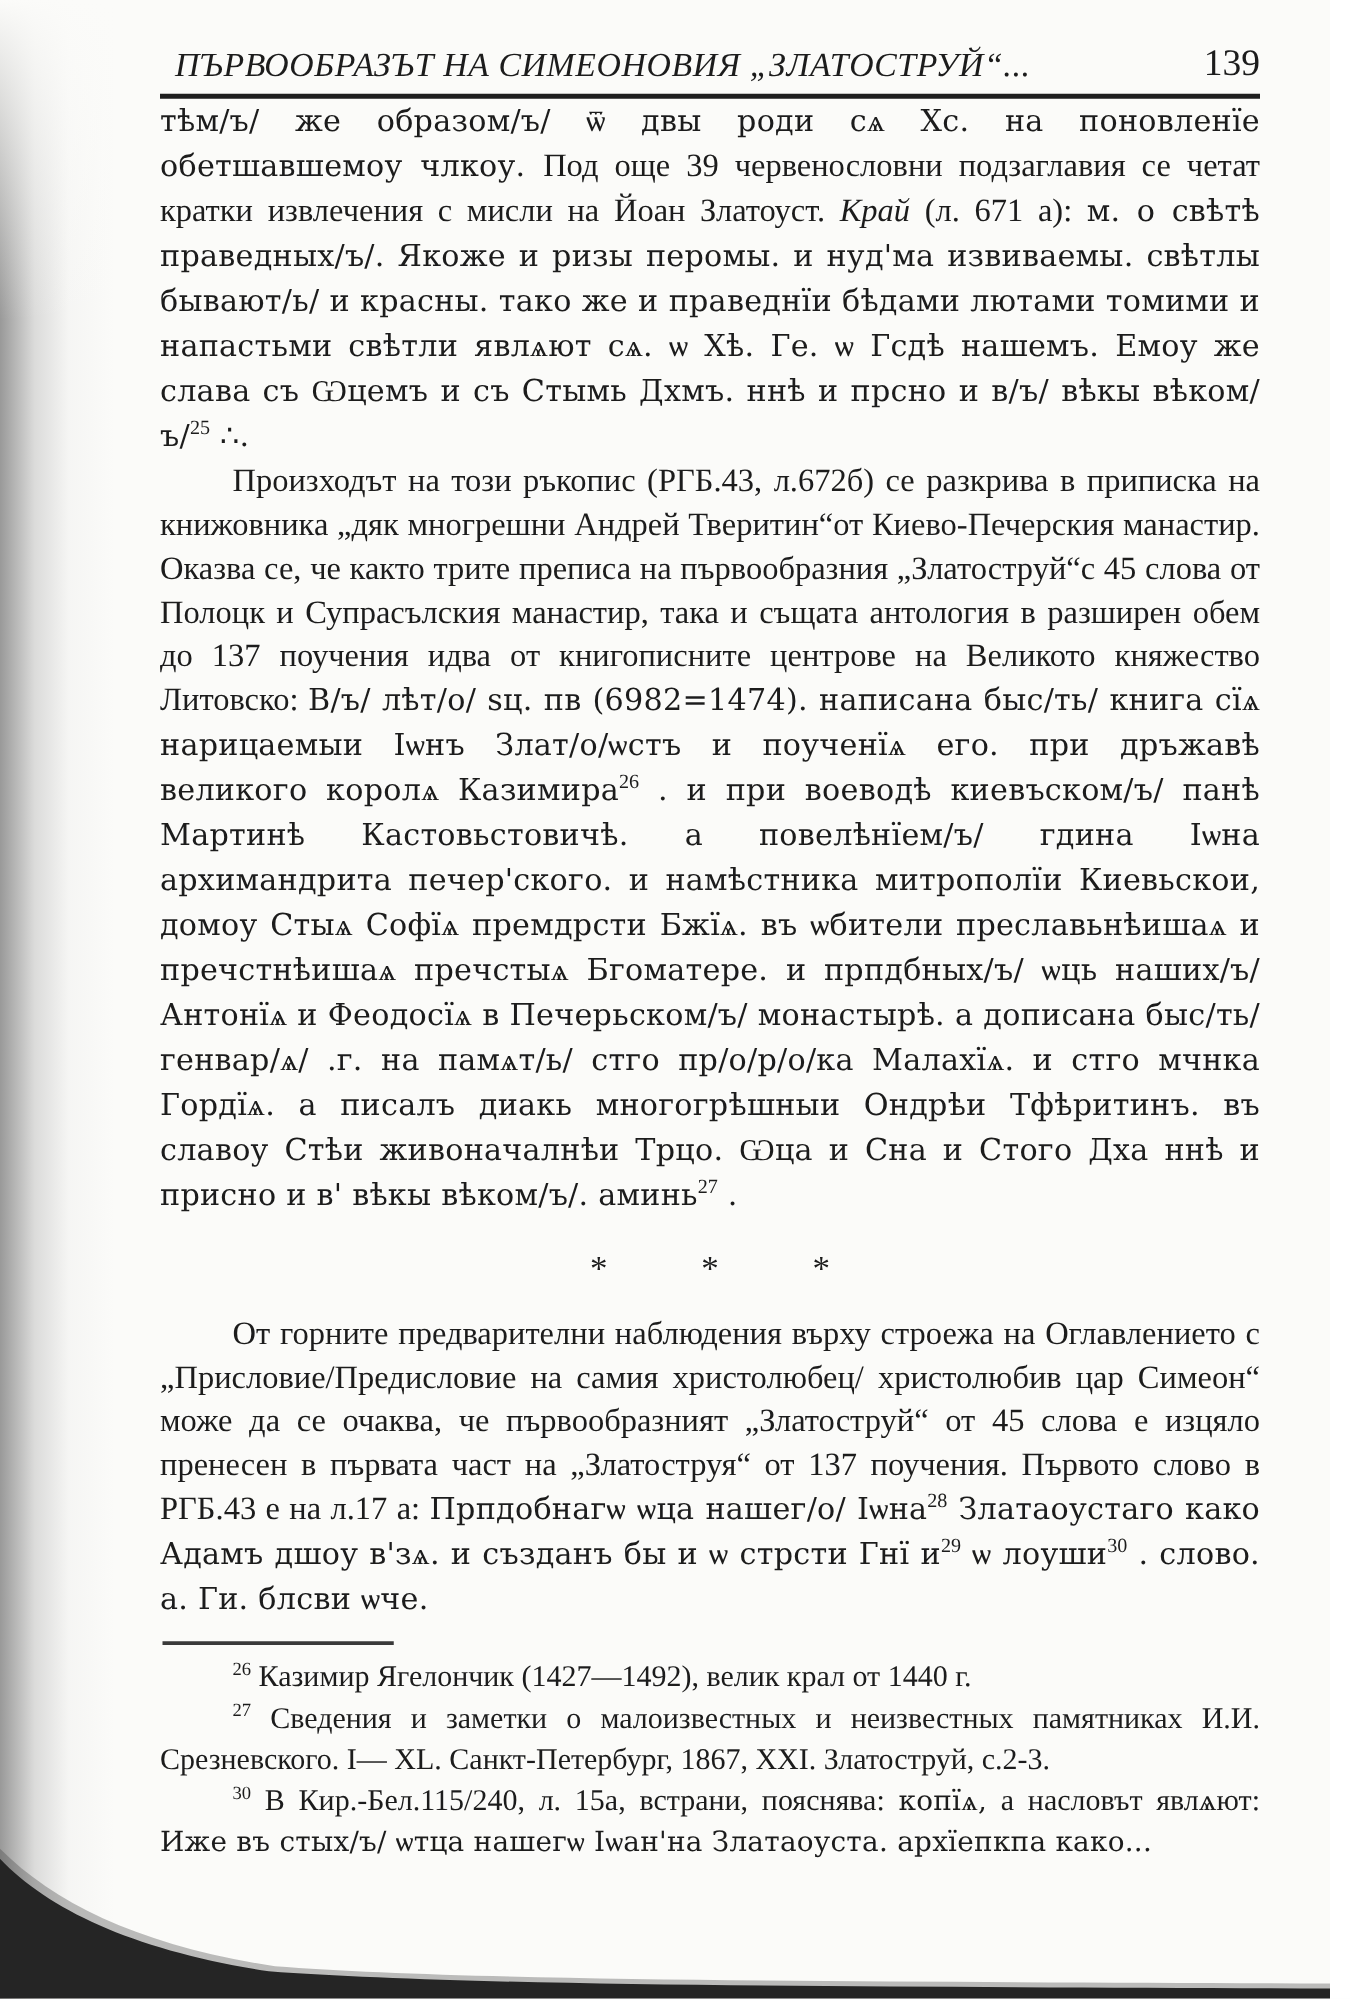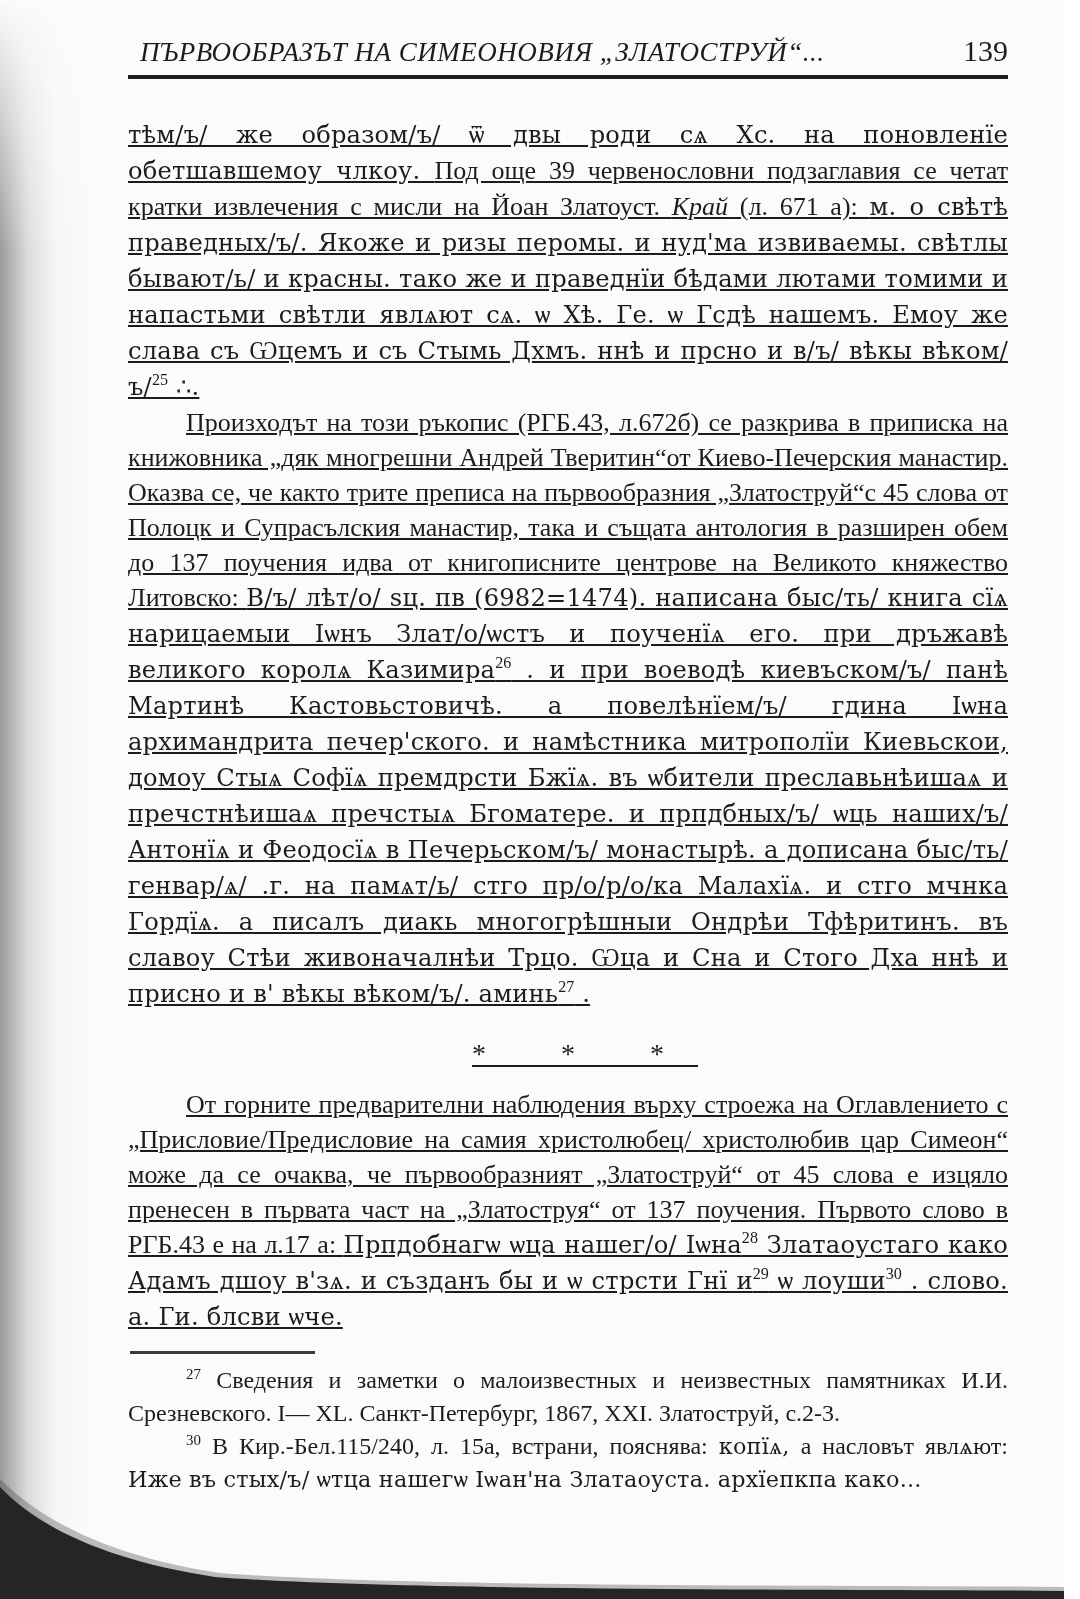--- a/index.html
+++ b/index.html
@@ -23,24 +23,22 @@
   .header{
     display:flex;justify-content:space-between;align-items:flex-end;
     padding-left:12px;
   }
   .running-title{
     font-style:italic;font-size:27px;letter-spacing:0.5px;white-space:nowrap;
   }
   .page-number{font-size:30px;}
   .header-rule{height:4px;background:#1f1f1f;margin-top:7px;}
   .body-text{
-    margin-top:38px;
     font-size:26px;line-height:35px;
     text-align:justify;
-    text-decoration:underline;
   }
   .para{margin:0;}
   .para.indent{text-indent:58px;}
   .seg-cs{
     font-family:"DejaVu Serif", serif;
     font-size:0.93em;
     letter-spacing:0.2px;
   }
   .seg-italic{font-style:italic;}
   .seg-sup{
@@ -79,20 +77,21 @@
 
     <div class="body-text" id="body-container">
         <p class="para"><span class="seg-cs">тѣм/ъ/ же образом/ъ/ ѿ двы роди сѧ Хс. на поновленїе обетшавшемоу члкоу. </span><span class="seg-normal">Под още 39 червенословни подзаглавия се четат кратки извлечения с мисли на Йоан Златоуст. </span><span class="seg-italic">Край</span><span class="seg-normal"> (л. 671 а): </span><span class="seg-cs">м. о свѣтѣ праведных/ъ/. Якоже и ризы перомы. и нуд'ма извиваемы. свѣтлы бывают/ь/ и красны. тако же и праведнїи бѣдами лютами томими и напастьми свѣтли явлѧют сѧ. ѡ Хѣ. Ге. ѡ Гсдѣ нашемъ. Емоу же слава съ Ѡцемъ и съ Стымь Дхмъ. ннѣ и прсно и в/ъ/ вѣкы вѣком/ъ/</span><sup class="seg-sup">25</sup><span class="seg-cs"> ∴.</span></p>
         <p class="para indent"><span class="seg-normal">Произходът на този ръкопис (РГБ.43, л.672б) се разкрива в приписка на книжовника „дяк многрешни Андрей Тверитин“от Киево-Печерския манастир. Оказва се, че както трите преписа на първообразния „Златоструй“с 45 слова от Полоцк и Супрасълския манастир, така и същата антология в разширен обем до 137 поучения идва от книгописните центрове на Великото княжество Литовско: </span><span class="seg-cs">В/ъ/ лѣт/о/ ѕц. пв (6982=1474). написана быс/ть/ книга сїѧ нарицаемыи Іѡнъ Злат/о/ѡстъ и поученїѧ его. при дръжавѣ великого королѧ Казимира</span><sup class="seg-sup">26</sup><span class="seg-cs"> . и при воеводѣ киевъском/ъ/ панѣ Мартинѣ Кастовьстовичѣ. а повелѣнїем/ъ/ гдина Іѡна архимандрита печер'ского. и намѣстника митрополїи Киевьскои, домоу Стыѧ Софїѧ премдрсти Бжїѧ. въ ѡбители преславьнѣишаѧ и пречстнѣишаѧ пречстыѧ Бгоматере. и прпдбных/ъ/ ѡць наших/ъ/ Антонїѧ и Феодосїѧ в Печерьском/ъ/ монастырѣ. а дописана быс/ть/ генвар/ѧ/ .г. на памѧт/ь/ стго пр/о/р/о/ка Малахїѧ. и стго мчнка Гордїѧ. а писалъ диакь многогрѣшныи Ондрѣи Тфѣритинъ. въ славоу Стѣи живоначалнѣи Трцо. Ѡца и Сна и Стого Дха ннѣ и присно и в' вѣкы вѣком/ъ/. аминь</span><sup class="seg-sup">27</sup><span class="seg-cs"> .</span></p>
         <div class="separator">* * *</div>
         <p class="para indent"><span class="seg-normal">От горните предварителни наблюдения върху строежа на Оглавлението с „Присловие/Предисловие на самия христолюбец/ христолюбив цар Симеон“ може да се очаква, че първообразният „Златоструй“ от 45 слова е изцяло пренесен в първата част на „Златоструя“ от 137 поучения. Първото слово в РГБ.43 е на л.17 а: </span><span class="seg-cs">Прпдобнагѡ ѡца нашег/о/ Іѡна</span><sup class="seg-sup">28</sup><span class="seg-cs"> Златаоустаго како Адамъ дшоу в'зѧ. и създанъ бы и ѡ стрсти Гнї и</span><sup class="seg-sup">29</sup><span class="seg-cs"> ѡ лоуши</span><sup class="seg-sup">30</sup><span class="seg-cs"> . слово. а. Ги. блсви ѡче.</span></p>
       </div>
 
     <div class="footnote-rule"></div>
     <div class="footnotes" id="footnotes-container">
+        <p class="footnote"><sup class="seg-sup">26</sup> <span class="seg-normal">Казимир Ягелончик (1427—1492), велик крал от 1440 г.</span></p>
         <p class="footnote"><sup class="seg-sup">27</sup> <span class="seg-normal">Сведения и заметки о малоизвестных и неизвестных памятниках И.И. Срезневского. I— XL. Санкт-Петербург, 1867, XXI. Златоструй, с.2-3.</span></p>
         <p class="footnote"><sup class="seg-sup">30</sup> <span class="seg-normal">В Кир.-Бел.115/240, л. 15а, встрани, пояснява: </span><span class="seg-cs">копїѧ,</span><span class="seg-normal"> а насловът явлѧют: </span><span class="seg-cs">Иже въ стых/ъ/ ѡтца нашегѡ Іѡан'на Златаоуста. архїепкпа како...</span></p>
       </div>
   </div>
 
   <svg class="bottom-shadow" width="1080" height="120" viewBox="0 0 1080 120">
     <path d="M0,8 C40,50 110,82 215,98 C400,112 800,110 1080,112 L1080,120 L0,120 Z" fill="#141414"></path>
     <path d="M0,0 C45,45 115,78 220,94 C400,108 800,106 1080,108 L1080,120 L0,120 Z" fill="rgba(70,70,70,0.35)"></path>
   </svg>
 </div>

